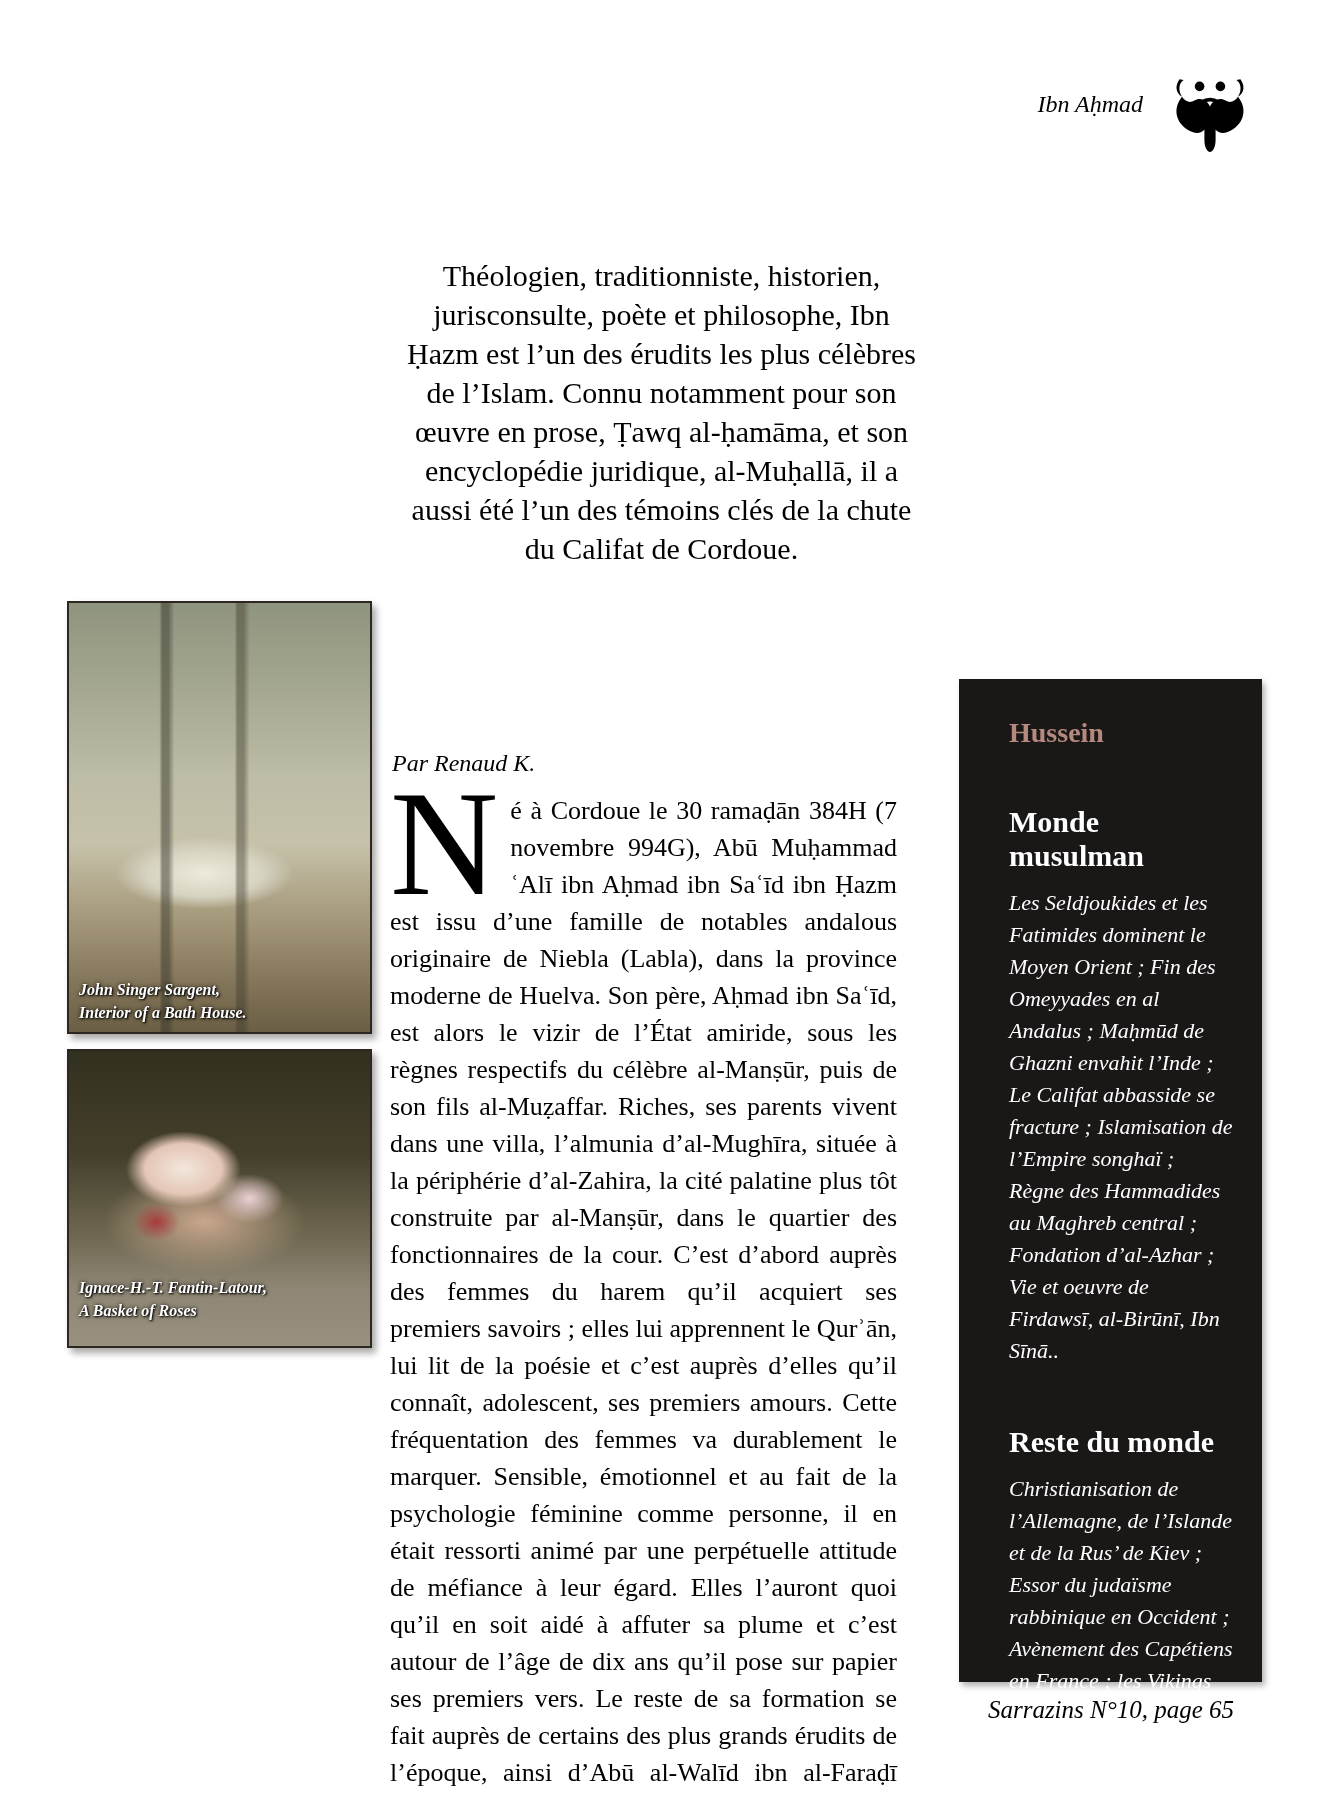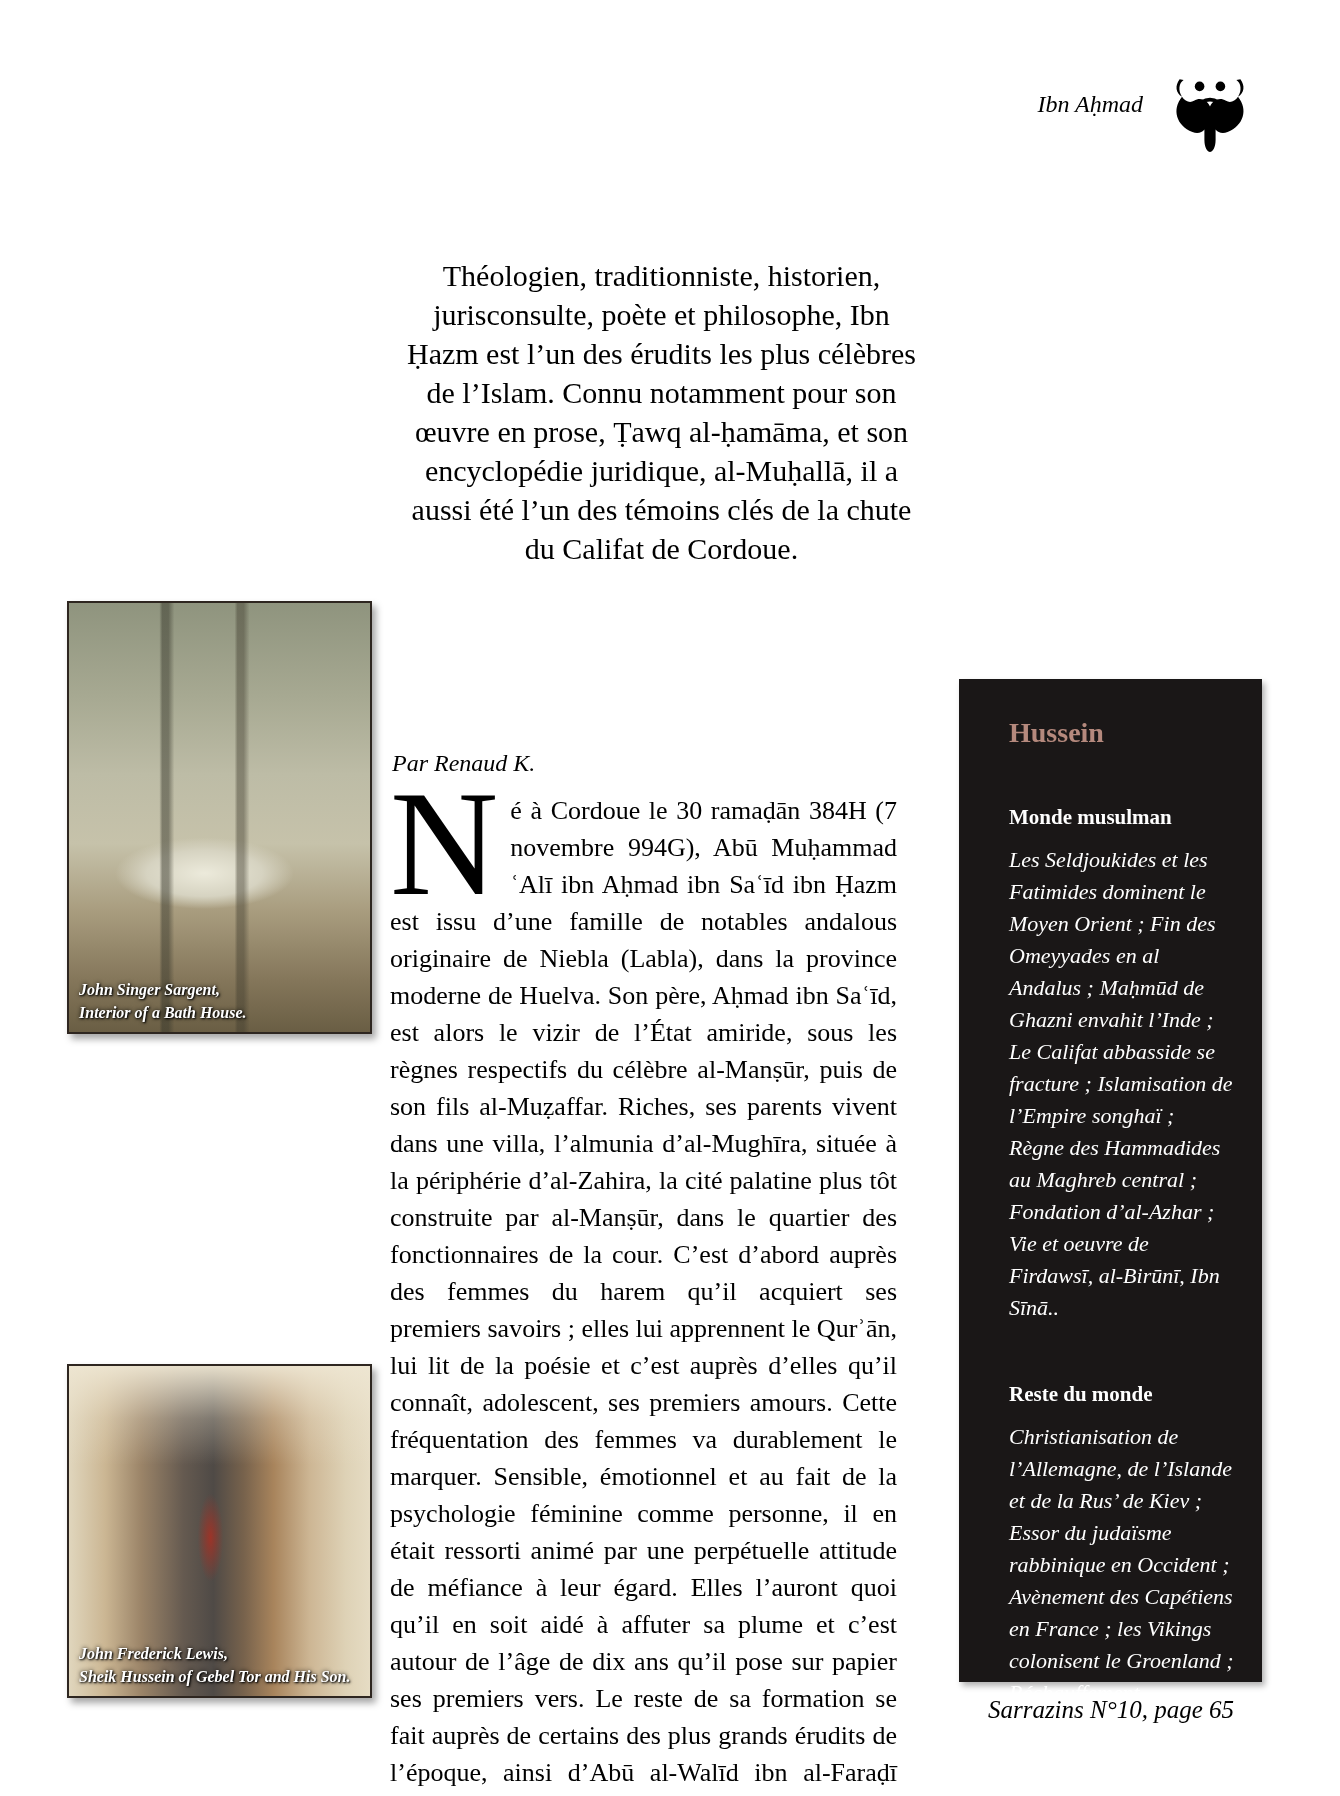--- a/index.html
+++ b/index.html
@@ -48,21 +48,21 @@
   .bodytext{position:absolute;left:390px;top:792px;width:507px;font-size:26px;
             line-height:37px;text-align:justify;}
   .dropcap{float:left;font-size:150px;line-height:110px;margin:-4px 12px 0 0;}
   .bodytext em{font-style:italic;}
 
   
   .context{position:absolute;left:959px;top:679px;width:303px;height:1003px;box-sizing:border-box;
            background:#1a1717;color:#fff;padding:38px 28px 0 50px;
            box-shadow:3px 4px 6px rgba(0,0,0,.3);}
   .context h2{margin:0 0 56px;font-size:28px;font-weight:bold;color:#b5897d;}
-  .context h3{margin:0 0 14px;font-size:21px;font-weight:bold;color:#ffffff;}
+  .context h3{margin:0 0 14px;font-size:30px;font-weight:bold;color:#ffffff;}
   .context p{margin:0 0 58px;font-style:italic;font-size:22px;line-height:32px;}
 
   
   .footer{position:absolute;left:959px;top:1696px;width:304px;text-align:center;
           font-style:italic;font-size:25px;}
 </style>
 </head>
 <body>
 
 <div class="page">
@@ -78,27 +78,27 @@
   </svg>
 
 
   <figure class="art art2">
     <figcaption>
       <span class="cap-line">John Singer Sargent,</span>
       <span class="cap-line">Interior of a Bath House.</span>
     </figcaption>
   </figure>
 
-
-  <figure class="art art4">
+  <figure class="art art3">
     <figcaption>
-      <span class="cap-line">John Frederick Lewis,</span>
-      <span class="cap-line">Sheik Hussein of Gebel Tor and His Son.</span>
+      <span class="cap-line">Ignace-H.-T. Fantin-Latour,</span>
+      <span class="cap-line">A Basket of Roses</span>
     </figcaption>
   </figure>
+
 
   <p class="intro">Théologien, traditionniste, historien, jurisconsulte, poète et philosophe, Ibn Ḥazm est l’un des érudits les plus célèbres de l’Islam. Connu notamment pour son œuvre en prose, Ṭawq al-ḥamāma, et son encyclopédie juridique, al-Muḥallā, il a aussi été l’un des témoins clés de la chute du Califat de Cordoue.</p>
   <p class="byline">Par Renaud K.</p>
 
   <div class="bodytext">
     <span class="dropcap">N</span><span>é à Cordoue le 30 ramaḍān 384H (7 novembre 994G), Abū Muḥammad ʿAlī ibn Aḥmad ibn Saʿīd ibn Ḥazm est issu d’une famille de notables andalous originaire de Niebla (Labla), dans la province moderne de Huelva. Son père, Aḥmad ibn Saʿīd, est alors le vizir de l’État amiride, sous les règnes respectifs du célèbre al-Manṣūr, puis de son fils al-Muẓaffar. Riches, ses parents vivent dans une villa, l’almunia d’al-Mughīra, située à la périphérie d’al-Zahira, la cité palatine plus tôt construite par al-Manṣūr, dans le quartier des fonctionnaires de la cour. C’est d’abord auprès des femmes du harem qu’il acquiert ses premiers savoirs ; elles lui apprennent le Qurʾān, lui lit de la poésie et c’est auprès d’elles qu’il connaît, adolescent, ses premiers amours. Cette fréquentation des femmes va durablement le marquer. Sensible, émotionnel et au fait de la psychologie féminine comme personne, il en était ressorti animé par une perpétuelle attitude de méfiance à leur égard. Elles l’auront quoi qu’il en soit aidé à affuter sa plume et c’est autour de l’âge de dix ans qu’il pose sur papier ses premiers vers. Le reste de sa formation se fait auprès de certains des plus grands érudits de l’époque, ainsi d’Abū al-Walīd ibn al-Faraḍī (l’auteur de </span><em>Tāʿrīkh ʿulamāʾ al-Andalus</em><span>), du médecin et philosophe Ibn al-Kattānī, mais aussi auprès d’Ibn ʿAbd al-Barr, le savant le plus célèbre d’al-Andalus à cette époque. En 399H (1009G), il a quatorze ou quinze ans quand son père connaît la disgrâce. À al-Muẓaffar succède pendant quelques mois son frère ʿAbd al-Rahmān, dit « Sanjul » ou « Sanchuelo » qui, par son incompétence, pousse</span>
   </div>
 
   <aside class="context">
     <h2>Hussein</h2>

